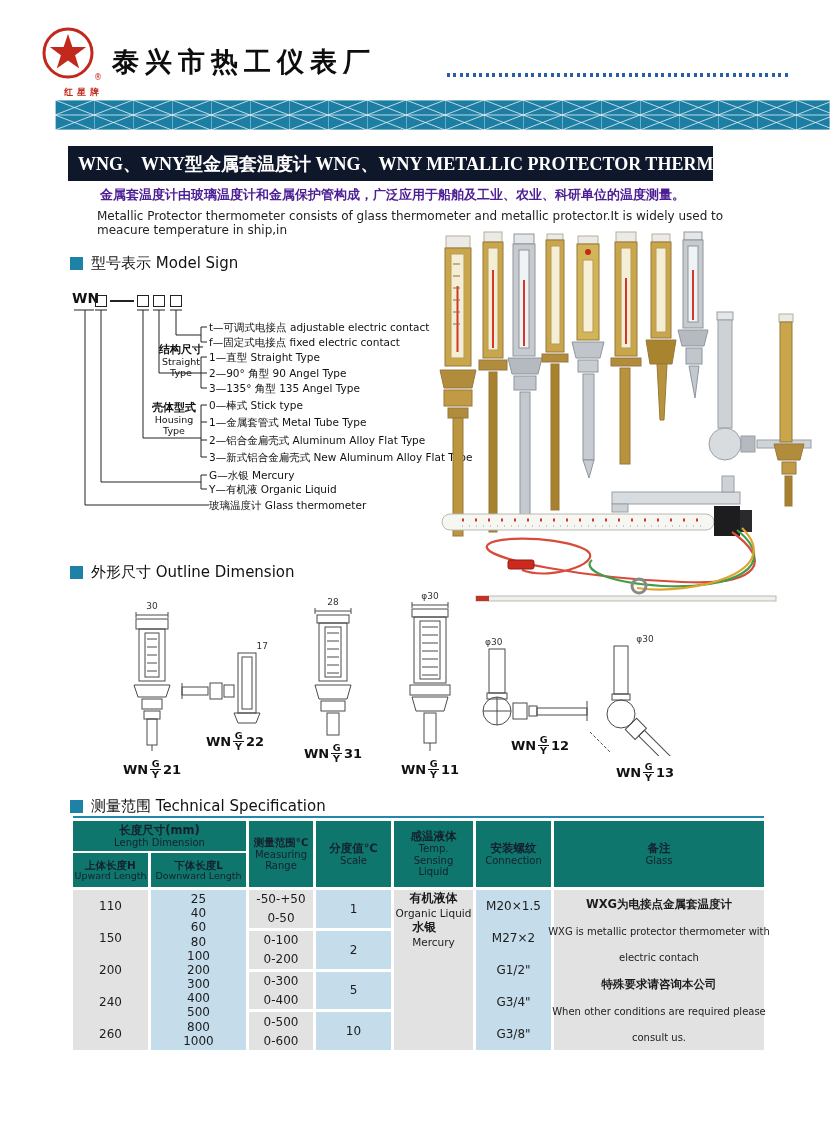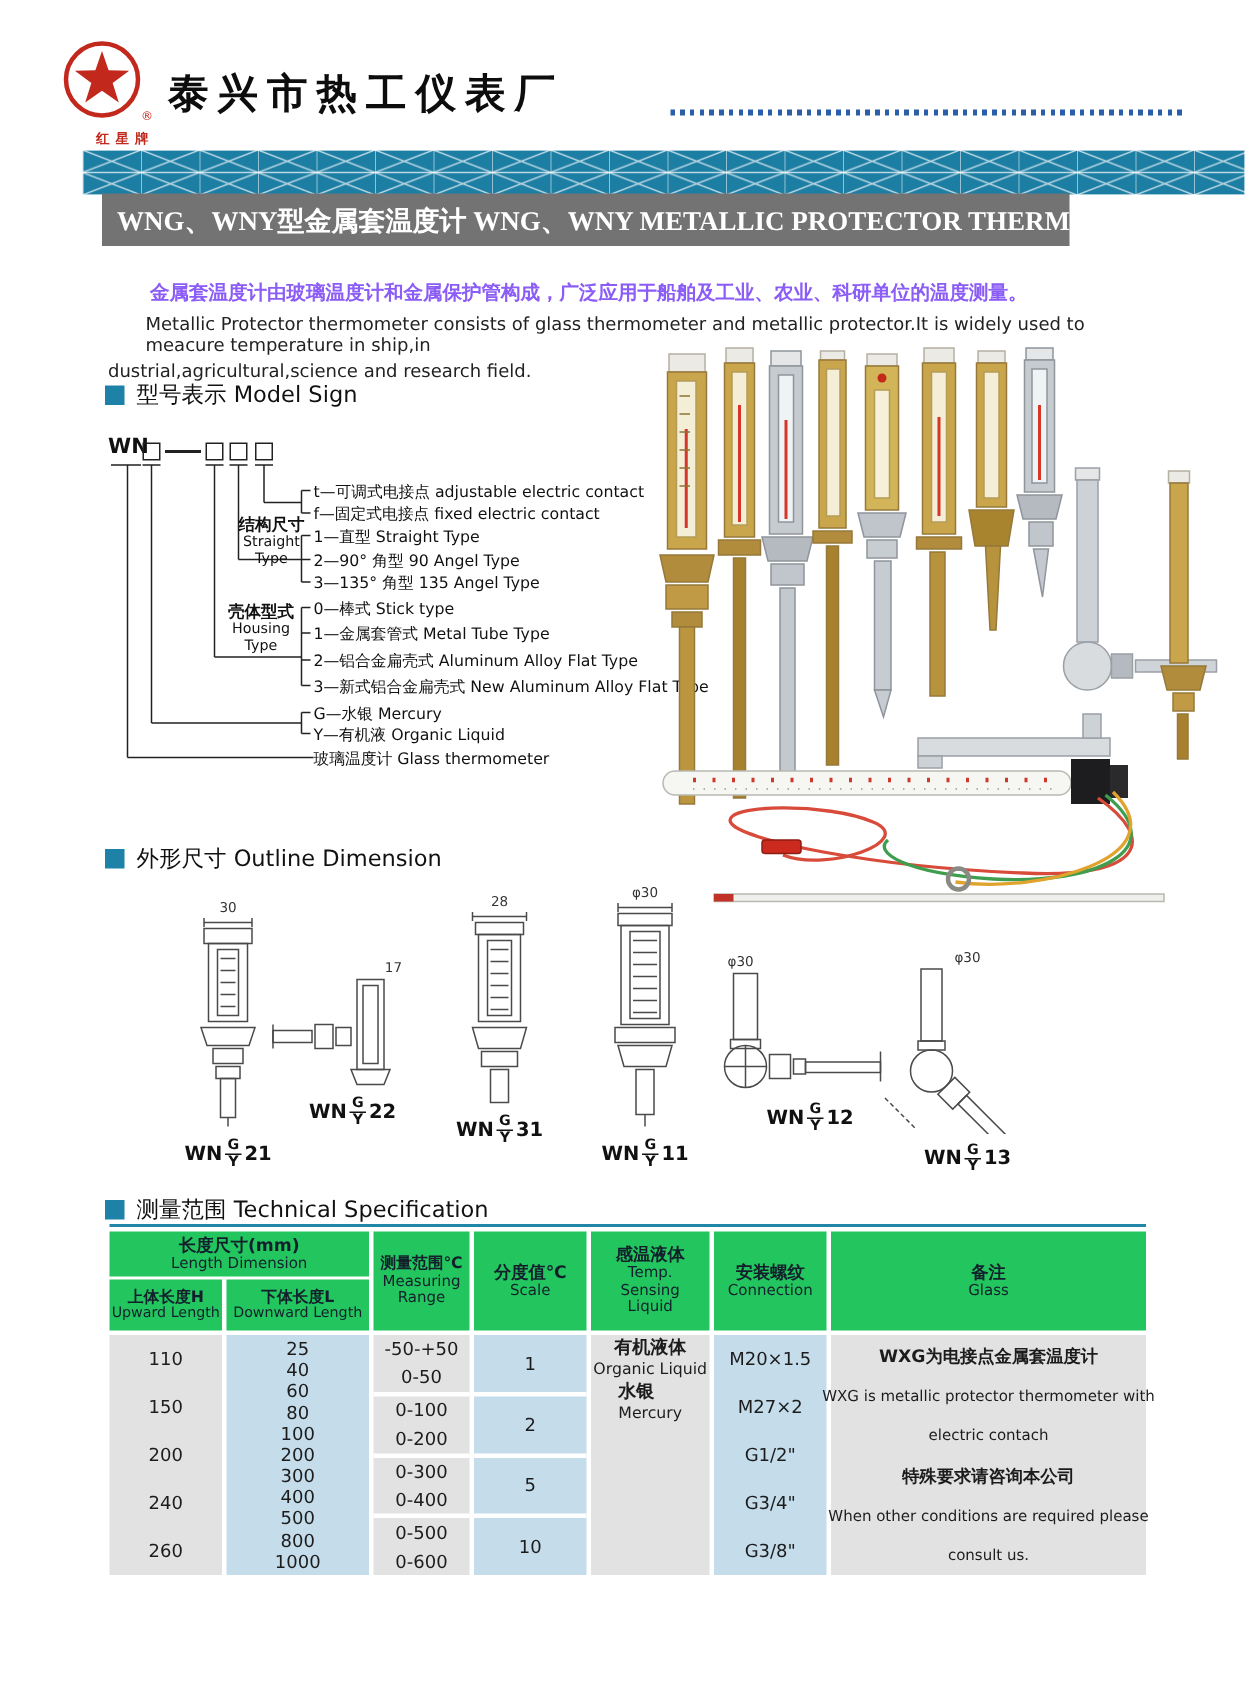--- a/index.html
+++ b/index.html
@@ -8,26 +8,26 @@
   .abs{position:absolute;}
   
   #company-name{left:112px;top:44px;font-size:27px;font-weight:bold;letter-spacing:6px;color:#0d0d0d;}
   #brand-name{left:40px;top:86px;font-size:9px;font-weight:bold;letter-spacing:4px;color:#c2281c;margin-left:24px;}
   #dotted-line{left:447px;top:73px;width:342px;height:4px;
     background:repeating-linear-gradient(90deg,#2a5ea8 0 3px,transparent 3px 6.5px);}
   
   .sec-head{display:flex;align-items:center;gap:8px;font-size:15px;font-weight:normal;color:#111;}
   .sec-square{width:13px;height:13px;background:#1e82a8;flex:none;}
   
-  #title-bar{left:68px;top:129px;width:645px;height:35px;background:#737373;color:#fff;
+  #title-bar{left:68px;top:146px;width:645px;height:35px;background:#0f172a;color:#fff;
     display:flex;align-items:center;padding-left:10px;box-sizing:border-box;
     font-family:"Liberation Serif","DejaVu Serif",serif;font-weight:bold;font-size:18px;white-space:nowrap;}
   
   #intro{left:72px;top:186px;width:700px;font-size:12px;color:#222;}
-  #intro .cn{font-size:13px;font-weight:bold;color:#8b5cf6;padding-left:28px;margin-bottom:5px;}
+  #intro .cn{font-size:13px;font-weight:bold;color:#4c1d95;padding-left:28px;margin-bottom:5px;}
   #intro .en1{padding-left:25px;}
   #intro .en2{margin-top:3px;}
   
   #tree{left:68px;top:286px;width:470px;height:245px;}
   #tree svg{position:absolute;left:0;top:0;}
   .code-wn{position:absolute;left:4px;top:4px;font-size:14px;font-weight:bold;}
   .code-box{position:absolute;top:9px;width:10px;height:10px;border:1.5px solid #222;}
   .code-dash{position:absolute;left:42px;top:14px;width:24px;border-top:2px solid #222;}
   .tl{position:absolute;left:141px;font-size:10.5px;white-space:nowrap;color:#111;}
   .tblock{position:absolute;text-align:center;line-height:1.15;}
@@ -38,21 +38,21 @@
   .dwg .dim{font-size:9px;color:#333;display:block;line-height:1;}
   .dwg-label{display:flex;align-items:center;justify-content:center;gap:1px;
     font-size:13px;font-weight:bold;color:#111;margin-top:2px;}
   .frac{display:inline-flex;flex-direction:column;align-items:center;line-height:1.05;font-size:9.5px;margin:0 1px;}
   .ftop{border-bottom:1px solid #111;padding:0 1.5px;}
   .sketch{stroke:#4a4a4a;fill:none;stroke-width:1;}
   
   #spec-table{left:73px;top:821px;width:691px;}
   #table-topline{left:73px;top:816px;width:691px;height:2px;background:#2187a8;}
   .trow{display:flex;gap:3px;}
-  .hdr-cell{background:#22c55e;color:#13202c;display:flex;flex-direction:column;justify-content:center;
+  .hdr-cell{background:#0f766e;color:#13202c;display:flex;flex-direction:column;justify-content:center;
     align-items:center;text-align:center;line-height:1.15;}
   .hc-cn{font-size:11.5px;font-weight:bold;}
   .hc-en{font-size:10px;}
   .body-col{display:flex;flex-direction:column;align-items:center;color:#1c1c1c;box-sizing:border-box;}
   .gray{background:#e2e2e2;}
   .blue{background:#c5dceb;}
   .grp{flex:1;display:flex;flex-direction:column;justify-content:space-around;align-items:center;width:100%;box-sizing:border-box;}
   .grp + .grp{border-top:3px solid #fff;}
   .num{font-size:12px;}
   .liq-cn{font-size:12px;font-weight:bold;}
@@ -86,21 +86,20 @@
     <rect x="0" y="0" width="775" height="30" fill="none" stroke="rgba(255,255,255,.8)"></rect>
   </svg>
 
   <div class="abs" id="title-bar">
     <span>WNG、WNY型金属套温度计 WNG、WNY METALLIC PROTECTOR THERMOMETER</span>
   </div>
 
   <div class="abs" id="intro">
     <div class="cn">金属套温度计由玻璃温度计和金属保护管构成，广泛应用于船舶及工业、农业、科研单位的温度测量。</div>
     <div class="en1">Metallic Protector thermometer consists of glass thermometer and metallic protector.It is widely used to meacure temperature in ship,in</div>
-    <div class="en2">dustrial,agricultural,science and research field.</div>
   </div>
 
   <div class="abs sec-head" style="left:70px;top:254px">
     <span class="sec-square"></span>
     <span>型号表示 Model Sign</span>
   </div>
 
   <div class="abs" id="tree">
     <svg width="470" height="245">
       <g stroke="#222" stroke-width="1">

